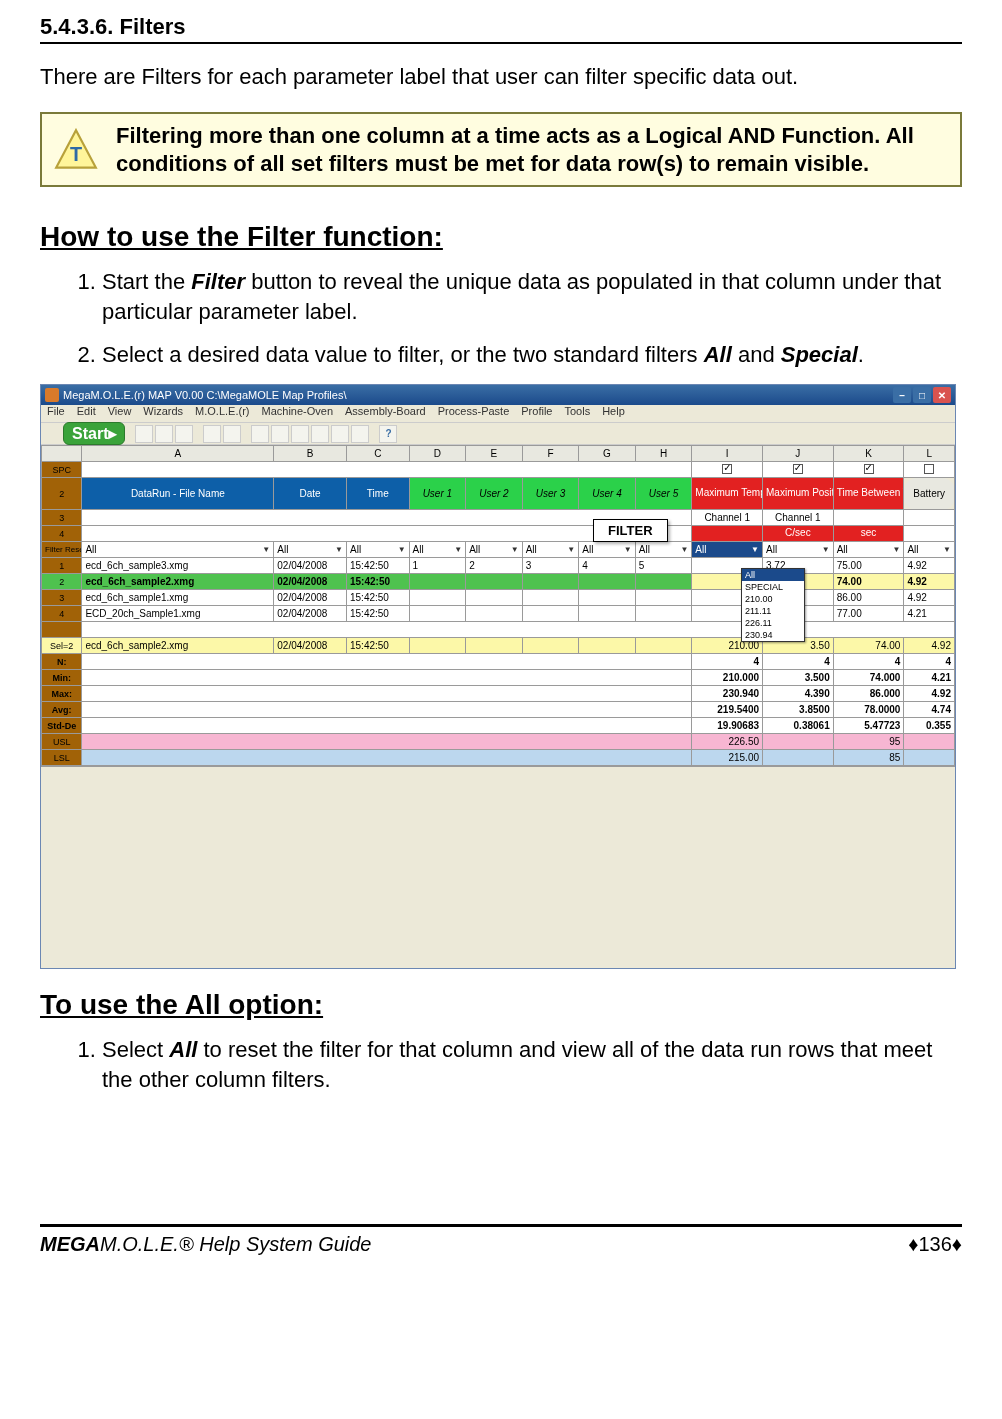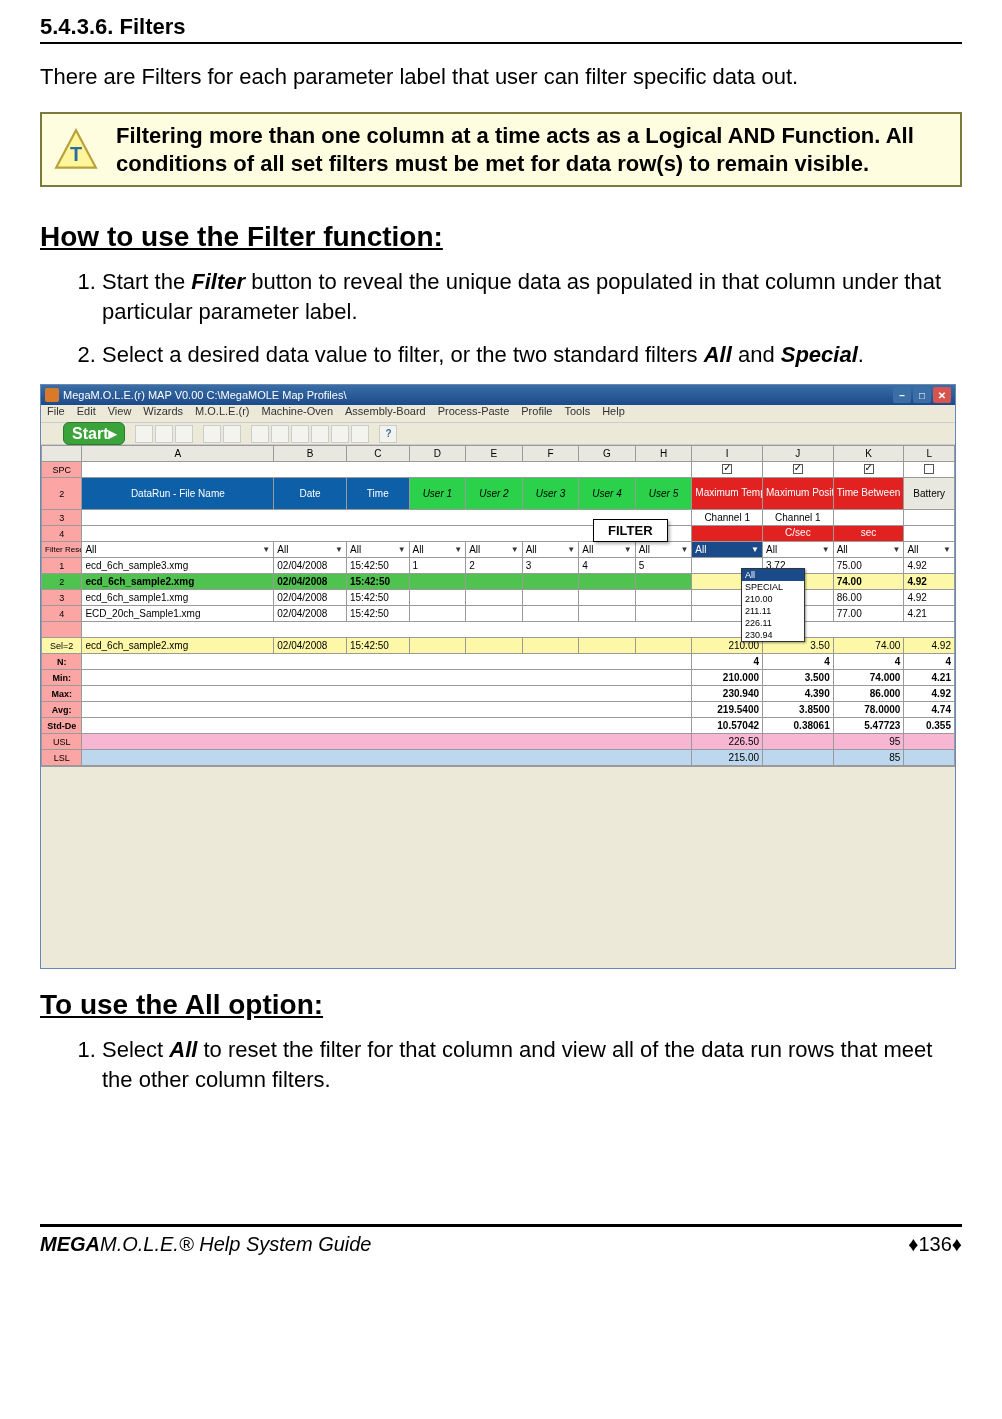--- a/index.html
+++ b/index.html
@@ -122,21 +122,21 @@
     height: 16px;
     overflow: hidden;
     white-space: nowrap;
     font-size: 10px;
     background: #fff;
   }
   table.grid th.colhead {
     background: #e8e8e0; font-weight: normal; text-align:center;
   }
   table.grid td.rowhead {
-    background: #fca5a5; text-align:center; width:38px; font-size:9px;
+    background: #a16207; text-align:center; width:38px; font-size:9px;
   }
   .hdr-blue { background: #0d5fa8 !important; color:#fff; text-align:center; }
   .hdr-green { background: #2bd14a !important; color:#000; text-align:center;font-style:italic; }
   .hdr-red { background: #e22121 !important; color:#fff; text-align:center; font-size:8px; line-height:1.05; }
   .hdr-grey { background: #e8e8e0 !important; text-align:center;border-radius:13px; }
   .row-sel { background: #fcf8a8 !important; }
   .row-pink { background: #f7b6d2 !important; }
   .row-lblue { background: #bcd7ee !important; }
   .row-green { background: #4fc24f !important; }
   .drop { display:flex; align-items:center; justify-content:space-between; }
@@ -503,21 +503,21 @@
               <td class="rowhead bold">Avg:</td>
               <td colspan="8"></td>
               <td class="right bold">219.5400</td>
               <td class="right bold">3.8500</td>
               <td class="right bold">78.0000</td>
               <td class="right bold">4.74</td>
             </tr>
         <tr>
               <td class="rowhead bold">Std-De</td>
               <td colspan="8"></td>
-              <td class="right bold">10.57042</td>
+              <td class="right bold">19.90683</td>
               <td class="right bold">0.38061</td>
               <td class="right bold">5.47723</td>
               <td class="right bold">0.355</td>
             </tr>
         <tr>
               <td class="rowhead">USL</td>
               <td class="row-pink" colspan="8"></td>
               <td class="row-pink right">226.50</td>
               <td class="row-pink"></td>
               <td class="row-pink right">95</td>

